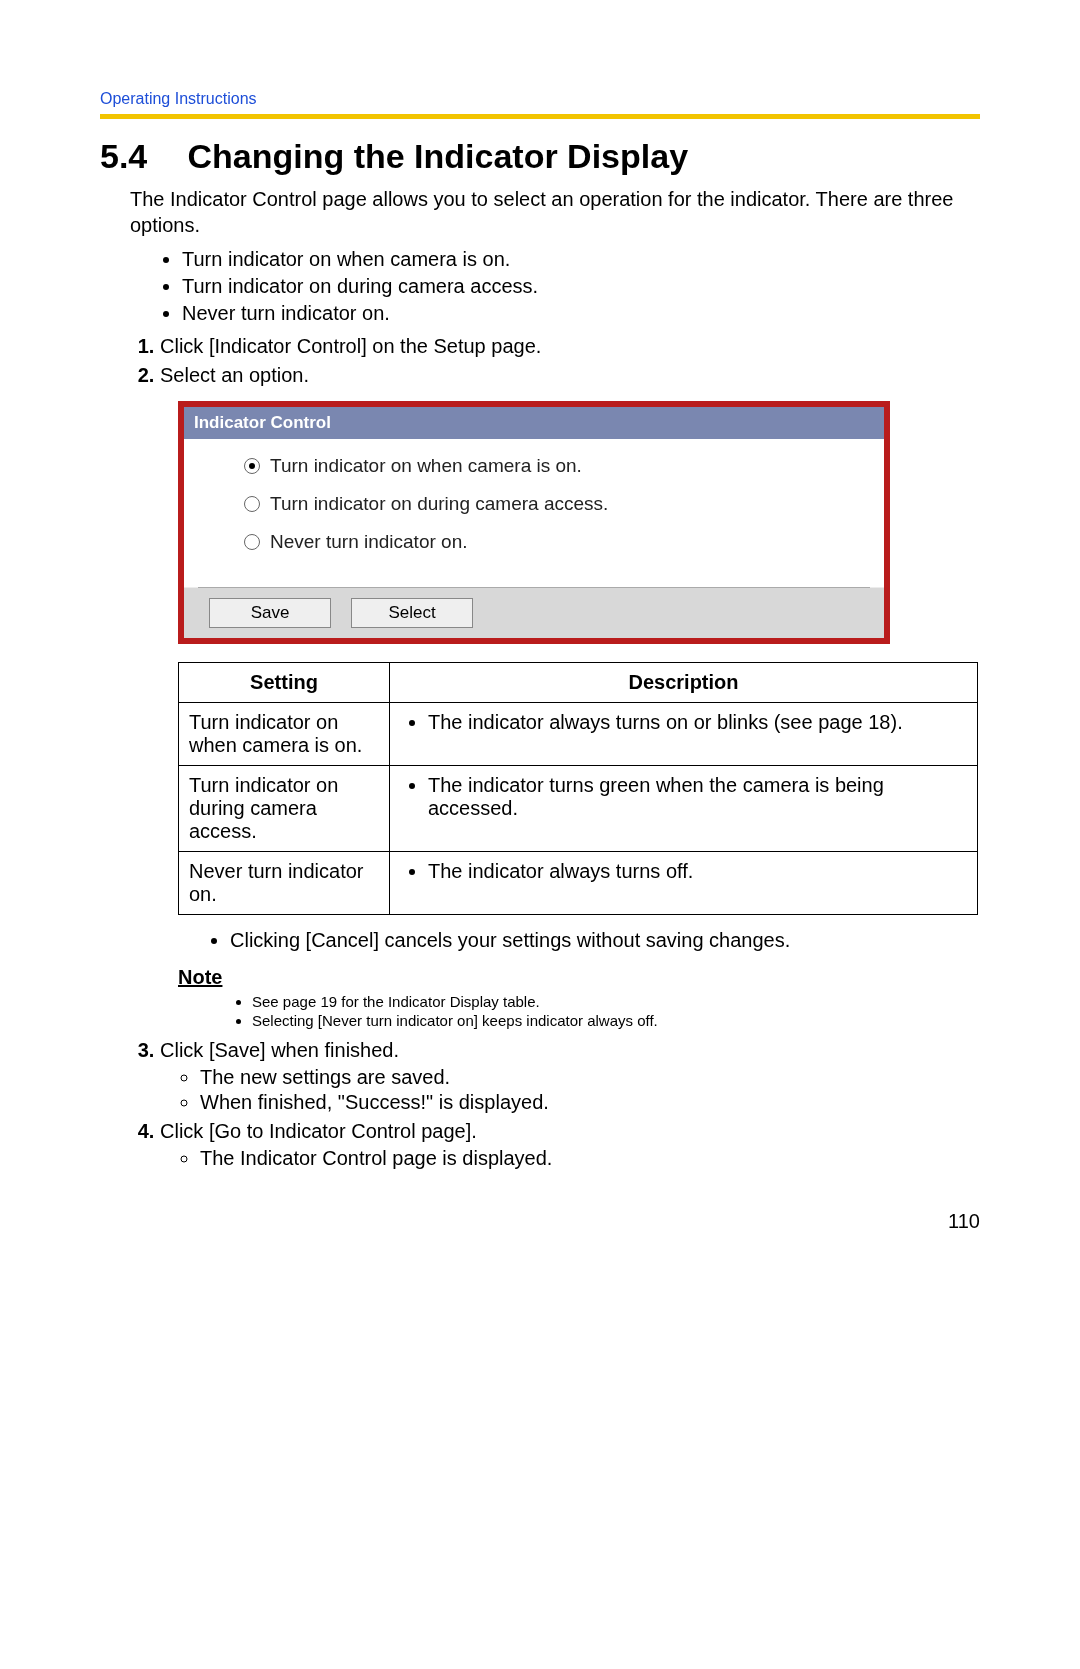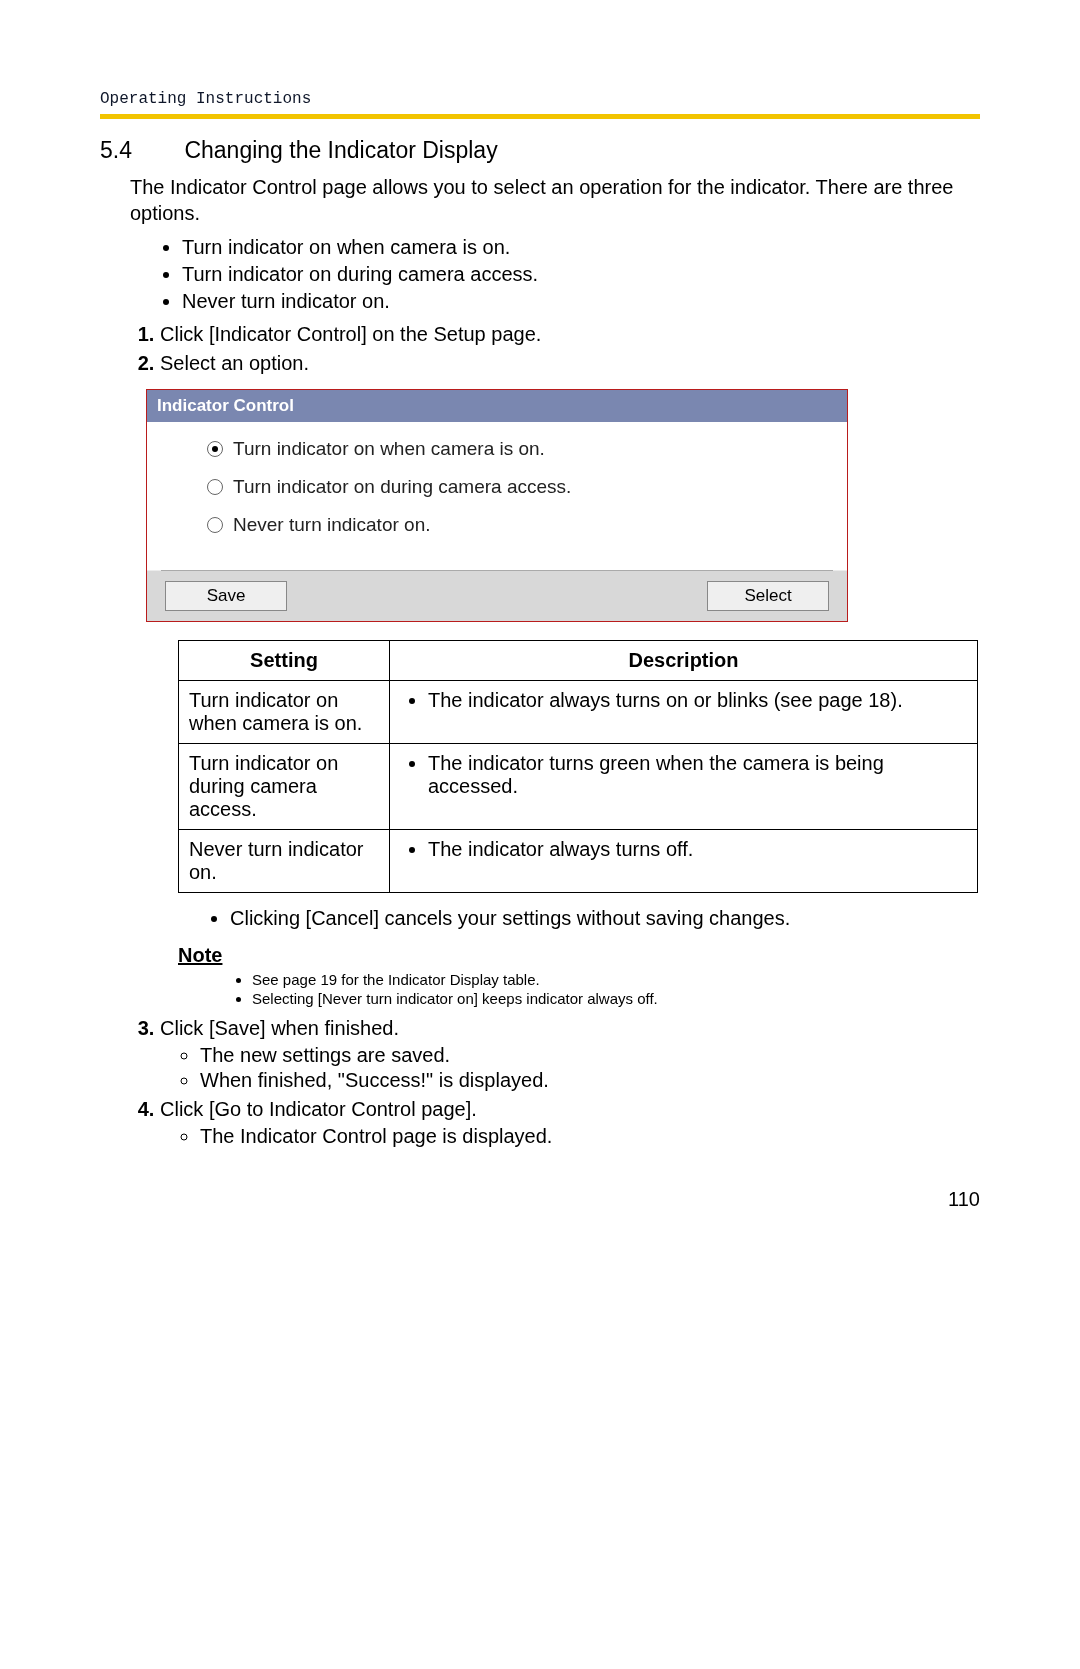--- a/index.html
+++ b/index.html
@@ -9,32 +9,31 @@
     font-family: Arial, Helvetica, sans-serif;
     color: #000;
     width: 1080px;
   }
   .page {
     padding: 90px 100px 40px 100px;
     box-sizing: border-box;
   }
   .running-head {
     font-size: 16px;
-    color: #0f172a;
+    color: #1d4ed8;
     margin-bottom: 6px;
-    font-family: Liberation Mono, monospace;
   }
   .yellow-rule {
     height: 5px;
     background: #f2c400;
     margin-bottom: 18px;
   }
   h1.section-title {
-    font-size: 23px;
-    font-weight: normal;
+    font-size: 34px;
+    font-weight: bold;
     margin: 0 0 10px 0;
   }
   .section-num { display:inline-block; min-width:78px; }
   .intro {
     font-size: 20px;
     line-height: 1.3;
     margin: 0 0 10px 30px;
   }
   ul.bullets {
     margin: 0 0 10px 30px;
@@ -46,24 +45,24 @@
     margin: 0 0 10px 30px;
     padding-left: 30px;
     font-size: 20px;
   }
   ol.steps > li { margin: 6px 0; }
   ol.steps > li::marker { font-weight: bold; }
   ol.steps > li > span.step-text { font-weight: normal; }
 
   
   .ui-panel {
-    margin: 14px 0 18px 46px;
+    margin: 14px 0 18px 78px;
     width: 700px;
     background: #ececec;
-    border: 1px solid #b91c1c;
+    border: 6px solid #b91c1c;
     font-family: Verdana, Arial, sans-serif;
   }
   .ui-titlebar {
     background: #7a87b0;
     color: #fff;
     font-weight: bold;
     font-size: 17px;
     padding: 6px 10px;
   }
   .ui-body {
@@ -90,24 +89,24 @@
   }
   .ui-radio-row .radio-dot.selected::after {
     content: "";
     width: 6px; height: 6px;
     background: #000;
     border-radius: 50%;
   }
   .ui-hr { height:1px; background:#aaa; margin: 0 14px; }
   .ui-footer {
     background: #d8d8d8;
-    padding: 10px 18px;
+    padding: 10px 25px;
     display: flex;
-    justify-content: space-between;
-    gap: 4px;
+    justify-content: flex-start;
+    gap: 20px;
   }
   .ui-button {
     min-width: 120px;
     text-align: center;
     font-size: 17px;
     padding: 4px 0;
     background: #efefef;
     border: 1px solid #888;
     color: #000;
   }

